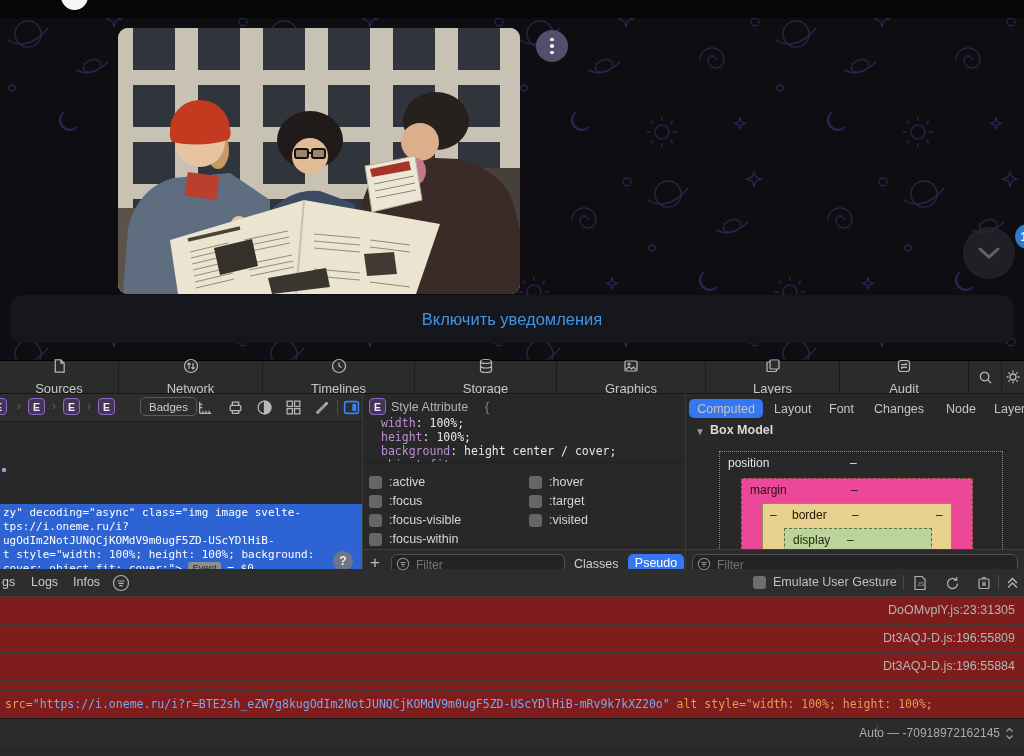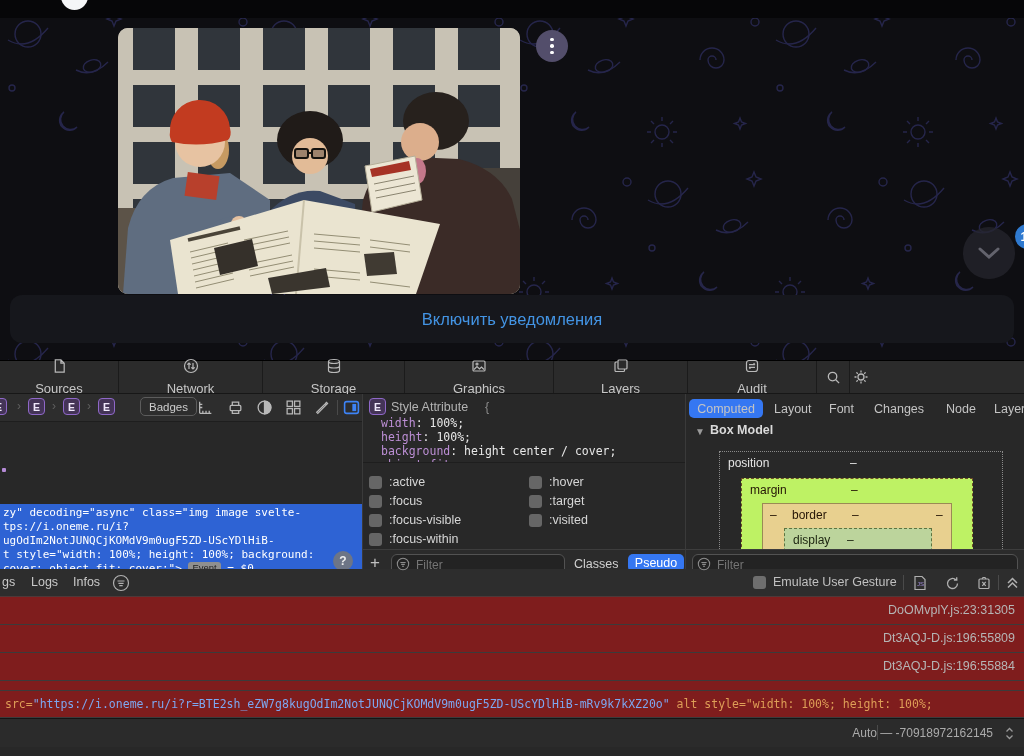--- a/index.html
+++ b/index.html
@@ -49,21 +49,21 @@
   .bm-box{position:absolute;box-sizing:border-box;font-size:12px;}
   .bm-lbl{position:absolute;left:8px;top:4px;}
   .bm-dash{position:absolute;top:4px;}
   .console{position:absolute;left:0;top:208px;width:1024px;height:178px;background:#7f1d1d;padding-left:39px;}
   .ctoolbar{position:absolute;left:0;top:0;width:100%;height:28px;background:#2d2d2d;border-bottom:1px solid #4e3838;box-sizing:border-box;}
   .cfilter{position:absolute;top:6px;font-size:12.5px;color:#c9c9c9;cursor:pointer;}
   .crow{position:absolute;left:0;width:1024px;height:28px;border-bottom:1px solid #3b3b3b;box-sizing:border-box;}
   .csrc{position:absolute;right:9px;top:6px;font-size:12.5px;color:#b5b5b5;cursor:pointer;}
   .coderow{position:absolute;left:0;top:122px;width:1024px;height:27px;border-bottom:1px solid #3b3b3b;box-sizing:border-box;font-family:"DejaVu Sans Mono",monospace;font-size:11.5px;white-space:pre;overflow:hidden;padding:6px 0 0 5px;}
   .statusbar{position:absolute;left:0;top:149px;width:1024px;height:29px;background:#2b2b2b;border-top:1px solid #151515;box-sizing:border-box;}
-  .ctx{position:absolute;right:10px;top:7px;font-size:12px;color:#ababab;display:flex;align-items:center;gap:12px;cursor:pointer;}
+  .ctx{position:absolute;right:10px;top:7px;font-size:12px;color:#ababab;display:flex;align-items:center;gap:5px;cursor:pointer;}
   .emu{position:absolute;left:753px;top:7px;width:13px;height:13px;background:#6e6e6e;border-radius:3px;}
   svg{display:block;}
 </style>
 </head>
 <body>
 
 <div class="screen">
 
   <div class="webpage">
     <svg class="abs" width="1024" height="360">
@@ -198,20 +198,27 @@
           </svg>
         <span>Sources</span>
       </div>
       <div class="tab" style="width:144px">
         <svg width="16" height="16" viewBox="0 0 16 16" stroke="#b9b9b9" fill="none" stroke-width="1.2">
             <circle cx="8" cy="8" r="6.5"></circle>
             <path d="M6 11 V5 M4.3 6.7 L6 5 l1.7 1.7 M10 5 v6 M8.3 9.3 L10 11 l1.7-1.7"></path>
           </svg>
         <span>Network</span>
       </div>
+      <div class="tab" style="width:152px">
+        <svg width="16" height="16" viewBox="0 0 16 16" stroke="#b9b9b9" fill="none" stroke-width="1.2">
+            <circle cx="8" cy="8" r="6.5"></circle>
+            <path d="M8 4.5 V8 l2.6 1.6"></path>
+          </svg>
+        <span>Timelines</span>
+      </div>
       <div class="tab" style="width:142px">
         <svg width="16" height="16" viewBox="0 0 16 16" stroke="#b9b9b9" fill="none" stroke-width="1.2">
             <ellipse cx="8" cy="3.5" rx="5.5" ry="2"></ellipse>
             <path d="M2.5 3.5 v9 a5.5 2 0 0 0 11 0 v-9 M2.5 8 a5.5 2 0 0 0 11 0"></path>
           </svg>
         <span>Storage</span>
       </div>
       <div class="tab" style="width:149px">
         <svg width="16" height="16" viewBox="0 0 16 16" stroke="#b9b9b9" fill="none" stroke-width="1.2">
             <rect x="2" y="3" width="12" height="10" rx="1"></rect>
@@ -338,21 +345,21 @@
       <span class="rtab" style="left:143px">Font</span>
       <span class="rtab" style="left:188px">Changes</span>
       <span class="rtab" style="left:260px">Node</span>
       <span class="rtab" style="left:308px">Layers</span>
       <span class="abs" style="left:9px;top:32px;font-size:10px;color:#9a9a9a">▼</span>
       <span class="abs" style="left:24px;top:29px;font-size:12.5px;font-weight:700;color:#dadada">Box Model</span>
       <div class="abs" style="left:0;top:50px;width:338px;height:105px;overflow:hidden">
         <div class="bm-box" style="left:33px;top:7px;width:284px;height:140px;border:1px dotted #8a8a8a;color:#e4e4e4">
           <span class="bm-lbl">position</span>
           <span class="bm-dash" style="left:130px">–</span>
-          <div class="bm-box" style="left:21px;top:26px;width:232px;height:120px;background:#bef264;border:1px dashed #6b4a26;color:#241405">
+          <div class="bm-box" style="left:21px;top:26px;width:232px;height:120px;background:#ec4899;border:1px dashed #6b4a26;color:#241405">
             <span class="bm-lbl">margin</span>
             <span class="bm-dash" style="left:109px">–</span>
             <div class="bm-box" style="left:20px;top:24px;width:190px;height:100px;background:#e8d08f;border:1px solid #9a8a55;color:#241405">
               <span class="bm-dash" style="left:7px">–</span>
               <span class="bm-lbl" style="left:29px">border</span>
               <span class="bm-dash" style="left:89px">–</span>
               <span class="bm-dash" style="left:173px">–</span>
               <div class="bm-box" style="left:21px;top:24px;width:148px;height:80px;background:#bcd49c;border:1px dashed #5f7340;color:#1c2410">
                 <span class="bm-lbl">display</span>
                 <span class="bm-dash" style="left:62px">–</span>

